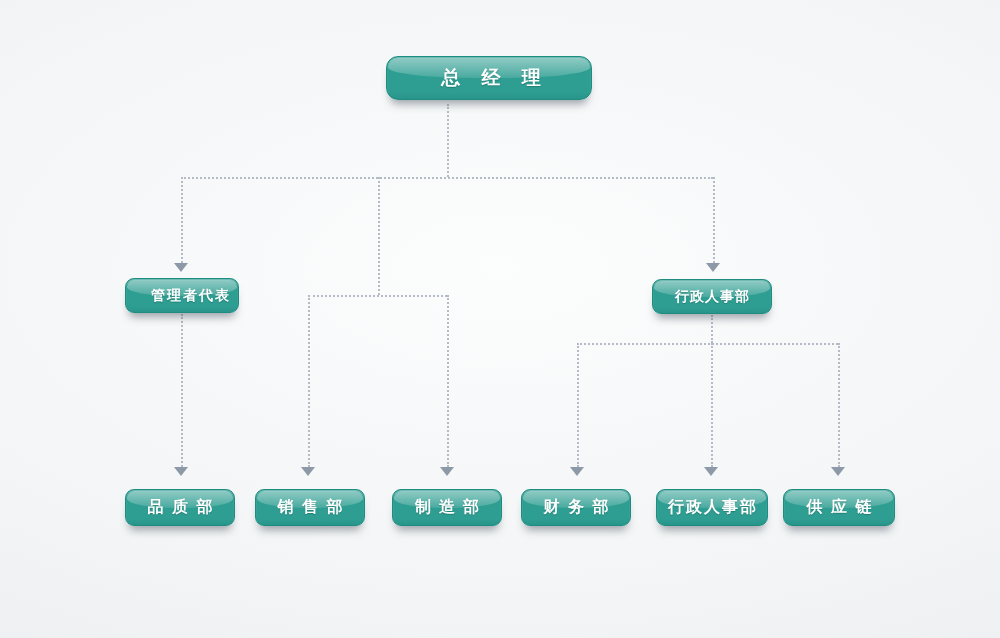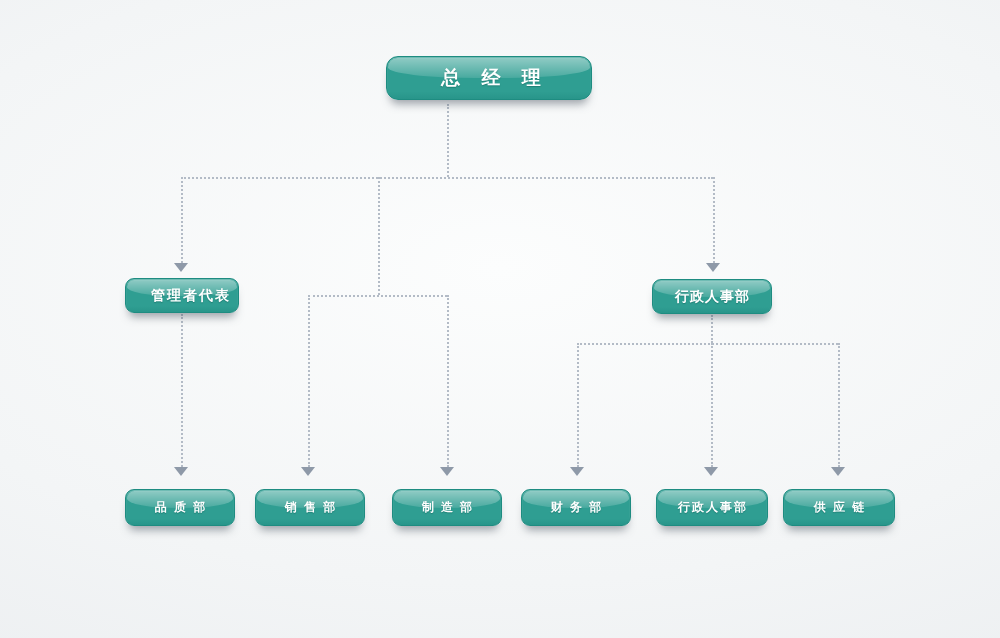--- a/index.html
+++ b/index.html
@@ -73,21 +73,21 @@
     content:"";position:absolute;left:1px;right:1px;top:1px;height:48%;
     background:linear-gradient(180deg,rgba(255,255,255,.46) 0%,rgba(255,255,255,.12) 100%);
     border-radius:8px 8px 50% 50% / 8px 8px 10px 10px;
     pointer-events:none;
   }
   .node>span{position:relative;z-index:1;}
   .n-gm{left:347px;top:56px;width:206px;height:44px;font-size:19px;letter-spacing:8px;padding-left:12px;border-radius:12px;margin-left:39px;}
   .n-gm::before{border-radius:11px 11px 50% 50% / 11px 11px 12px 12px;}
   .n-rep   {left:125px;top:278px;width:114px;height:35px;font-size:14px;letter-spacing:2px;padding-left:18px;}
   .n-deputy{left:652px;top:279px;width:120px;height:35px;font-size:14px;letter-spacing:1px;padding-left:1px;}
-  .dept{top:489px;height:37px;font-size:12px;letter-spacing:2px;padding-left:2px;}
+  .dept{top:489px;height:37px;font-size:16px;letter-spacing:2px;padding-left:2px;}
   .n-quality {left:125px;width:110px;}
   .n-sales   {left:255px;width:110px;border-radius:9px;}
   .n-mfg     {left:392px;width:110px;font-family:Liberation Serif, serif;}
   .n-finance {left:521px;width:110px;text-align:center;}
   .n-hr      {left:656px;width:112px;}
   .n-supply  {left:783px;width:112px;align-items:center;}
 </style>
 </head>
 <body>
 

